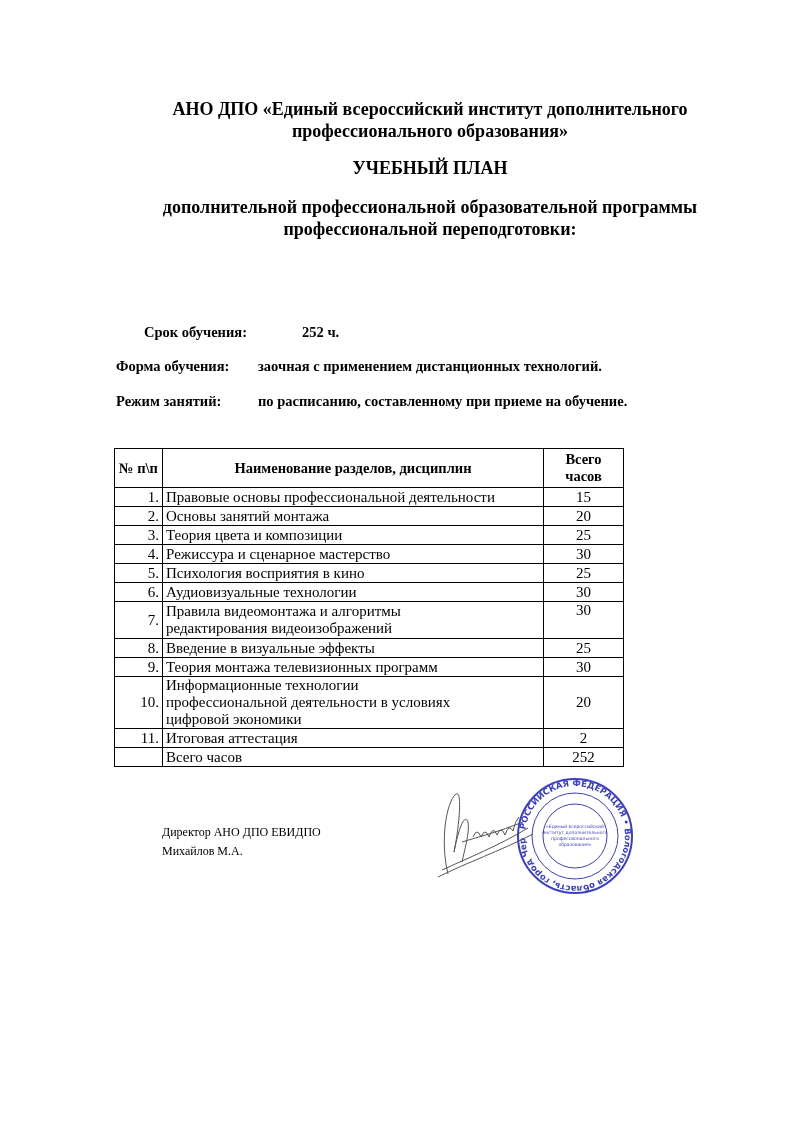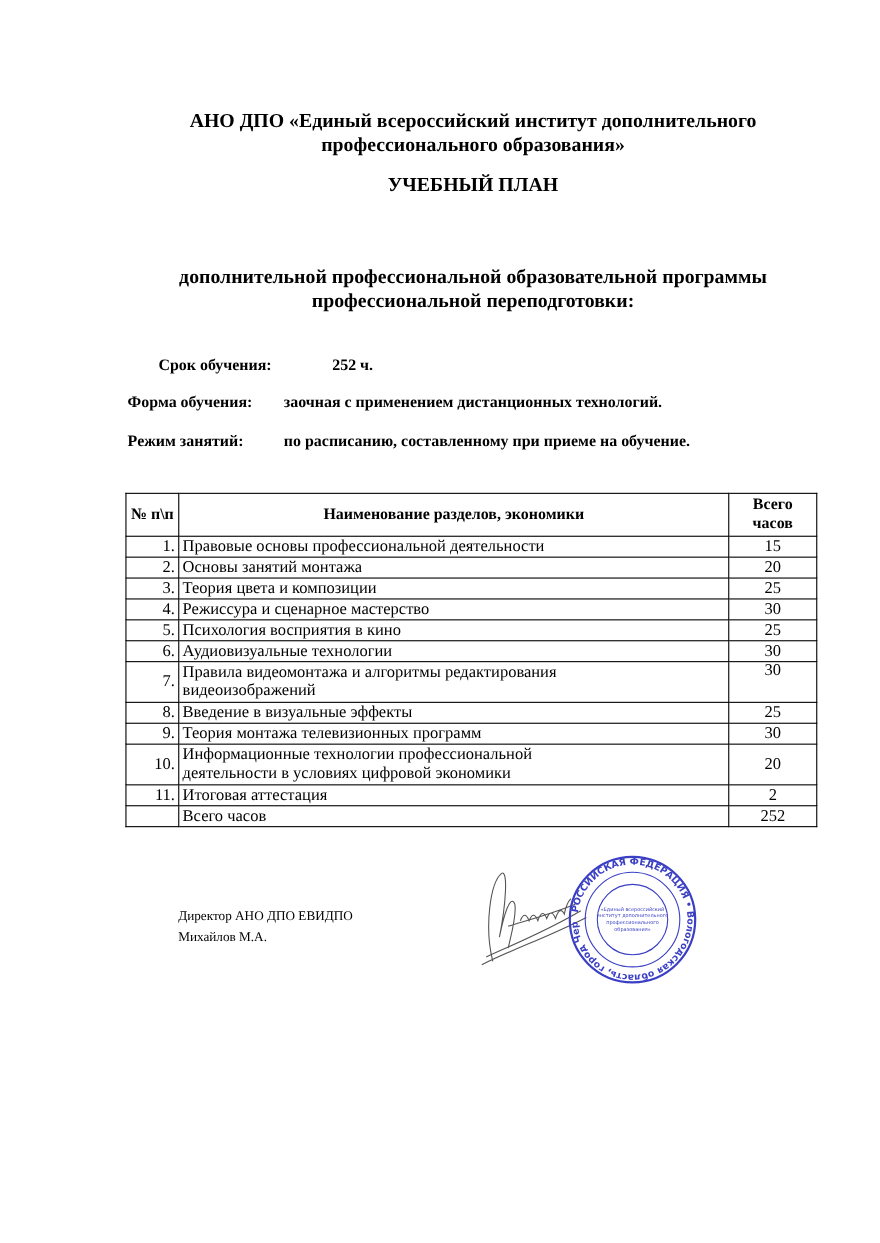--- a/index.html
+++ b/index.html
@@ -9,42 +9,42 @@
     #org { top: 98px; }
     #title { top: 157px; }
     #subtitle { top: 196px; }
     #program { top: 264px; }
     .meta { position: absolute; left: 116px; font-weight: bold; font-size: 14.5px; line-height: 18px; }
     .meta .lbl { display: inline-block; }
     .meta .val { position: absolute; white-space: nowrap; }
     #m1 { top: 323px; margin-left: 28px; } #m1 .val { left: 158px; text-align: center; }
     #m2 { top: 357px; } #m2 .val { left: 142px; }
     #m3 { top: 392px; } #m3 .val { left: 142px; }
-    table.plan { position: absolute; left: 114px; top: 448px; width: 629px; border-collapse: collapse; font-size: 15px; }
+    table.plan { position: absolute; left: 114px; top: 448px; width: 510px; border-collapse: collapse; font-size: 15px; }
     table.plan td, table.plan th { border: 1.5px solid #000; padding: 0 3px; line-height: 17px; vertical-align: middle; }
     table.plan th { font-weight: bold; font-size: 14.5px; height: 38px; }
     col.c1 { width: 48px; } col.c3 { width: 80px; }
     td.num { text-align: right; padding-right: 4px; }
     td.name { text-align: left; }
     td.hrs { text-align: center; }
     td.hrs.top { vertical-align: top; }
     tr.r1 td { height: 18px; }
     tr.r2 td { height: 36px; }
     tr.bold td.name { font-weight: normal; }
     .sign { position: absolute; left: 162px; top: 823px; font-size: 12px; line-height: 19px; }
     .signature { position: absolute; left: 428px; top: 782px; }
     .stamp { position: absolute; left: 515px; top: 776px; }
   </style>
 </head>
 <body>
 
 <div class="page">
   <div id="org" class="center">АНО ДПО «Единый всероссийский институт дополнительного профессионального образования»</div>
   <div id="title" class="center">УЧЕБНЫЙ ПЛАН</div>
-  <div id="subtitle" class="center" style="padding:0 40px;box-sizing:border-box;margin-top:44px;">дополнительной профессиональной образовательной программы профессиональной переподготовки:</div>
+  <div id="subtitle" class="center" style="padding:0 40px;box-sizing:border-box;">дополнительной профессиональной образовательной программы профессиональной переподготовки:</div>
 
   <div id="m1" class="meta">
     <span class="lbl">Срок обучения:</span>
     <span class="val">252 ч.</span>
   </div>
   <div id="m2" class="meta">
     <span class="lbl">Форма обучения:</span>
     <span class="val">заочная с применением дистанционных технологий.</span>
   </div>
   <div id="m3" class="meta">
@@ -54,21 +54,21 @@
 
   <table class="plan">
     <colgroup>
         <col class="c1">
         <col class="c2">
         <col class="c3">
       </colgroup>
     <thead>
       <tr>
         <th>№ п\п</th>
-        <th>Наименование разделов, экономики</th>
+        <th>Наименование разделов, дисциплин</th>
         <th style="padding:0 10px;">Всего часов</th>
       </tr>
     </thead>
     <tbody id="tbody">
         <tr class="r1">
           <td class="num">1.</td>
           <td class="name">Правовые основы профессиональной деятельности</td>
           <td class="hrs">15</td>
         </tr>
         <tr class="r1">

